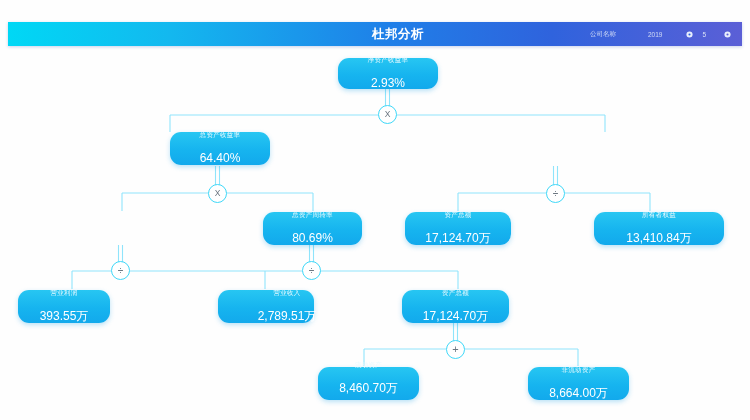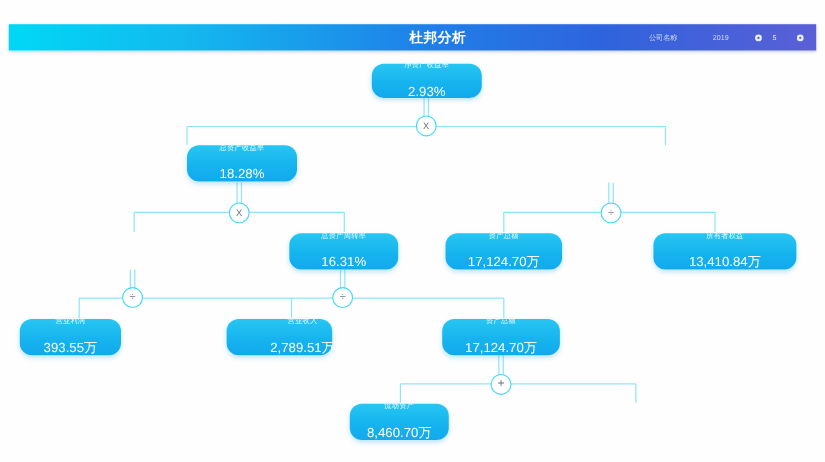--- a/index.html
+++ b/index.html
@@ -215,53 +215,57 @@
     </svg>
 
     <div class="node" style="left:338px; top:12px; width:100px; height:31px;">
       <span class="n-label">净资产收益率</span>
       <span class="n-value">2.93%</span>
     </div>
     <div class="op mul" style="left:378px; top:59px;">X</div>
 
     <div class="node" style="left:170px; top:86px; width:100px; height:33px;">
       <span class="n-label">总资产收益率</span>
-      <span class="n-value">18.28%</span>
+      <span class="n-value">64.40%</span>
     </div>
     <div class="op mul" style="left:208px; top:138px;">X</div>
     <div class="op div" style="left:546px; top:138px;">÷</div>
 
     <div class="node" style="left:263px; top:166px; width:99px; height:33px;">
       <span class="n-label">总资产周转率</span>
-      <span class="n-value">16.31%</span>
+      <span class="n-value">80.69%</span>
     </div>
     <div class="node" style="left:405px; top:166px; width:106px; height:33px;">
       <span class="n-label">资产总额</span>
       <span class="n-value">17,124.70万</span>
     </div>
     <div class="node" style="left:594px; top:166px; width:130px; height:33px;">
       <span class="n-label">所有者权益</span>
       <span class="n-value">13,410.84万</span>
     </div>
     <div class="op div" style="left:111px; top:215px;">÷</div>
     <div class="op div" style="left:302px; top:215px;">÷</div>
 
     <div class="node" style="left:18px; top:244px; width:92px; height:33px;">
       <span class="n-label">营业利润</span>
       <span class="n-value">393.55万</span>
     </div>
-    <div class="node" style="left:206px; top:244px; width:96px; height:33px;padding-left:48px;">
+    <div class="node" style="left:218px; top:244px; width:96px; height:33px;padding-left:48px;">
       <span class="n-label">营业收入</span>
       <span class="n-value">2,789.51万</span>
     </div>
     <div class="node" style="left:402px; top:244px; width:107px; height:33px;">
       <span class="n-label">资产总额</span>
       <span class="n-value">17,124.70万</span>
     </div>
     <div class="op plus" style="left:446px; top:294px;">+</div>
 
-    <div class="node" style="left:318px; top:321px; width:90px; height:33px;">
+    <div class="node" style="left:318px; top:321px; width:101px; height:33px;justify-content:flex-end;">
       <span class="n-label">流动资产</span>
       <span class="n-value">8,460.70万</span>
     </div>
+    <div class="node" style="left:528px; top:321px; width:101px; height:33px;">
+      <span class="n-label">非流动资产</span>
+      <span class="n-value">8,664.00万</span>
+    </div>
 
   </div>
 </div>
 
 </body></html>

